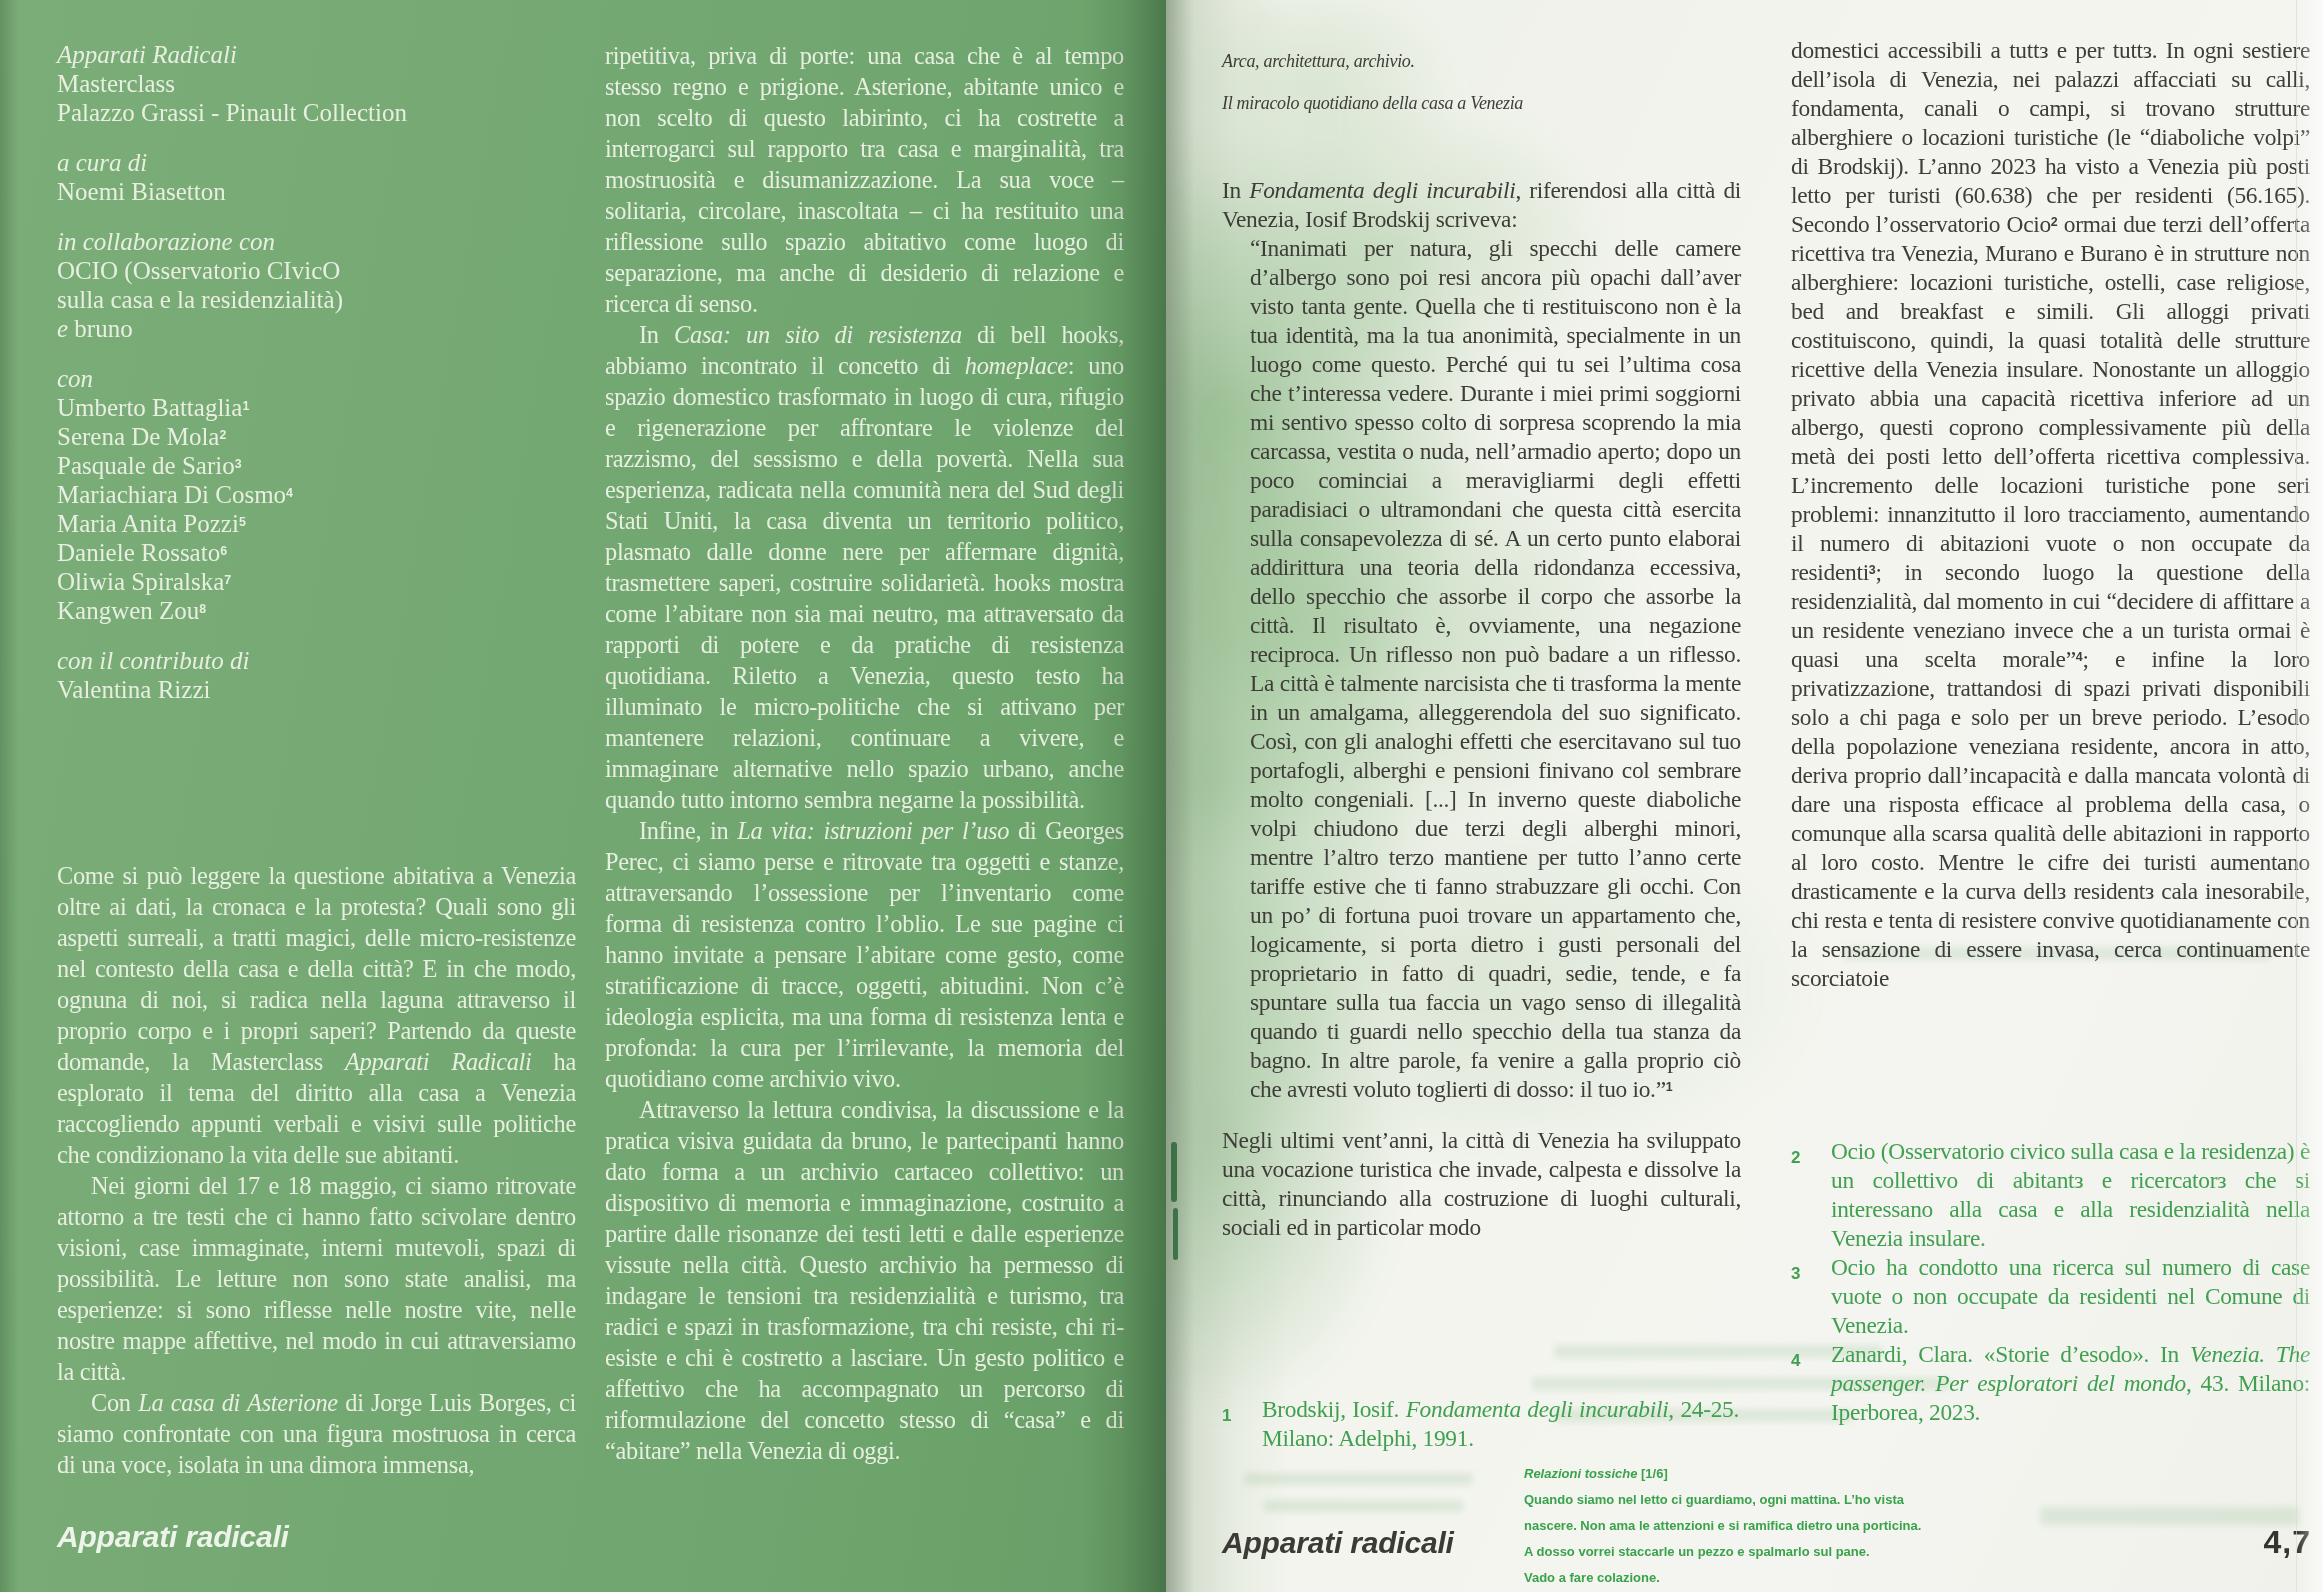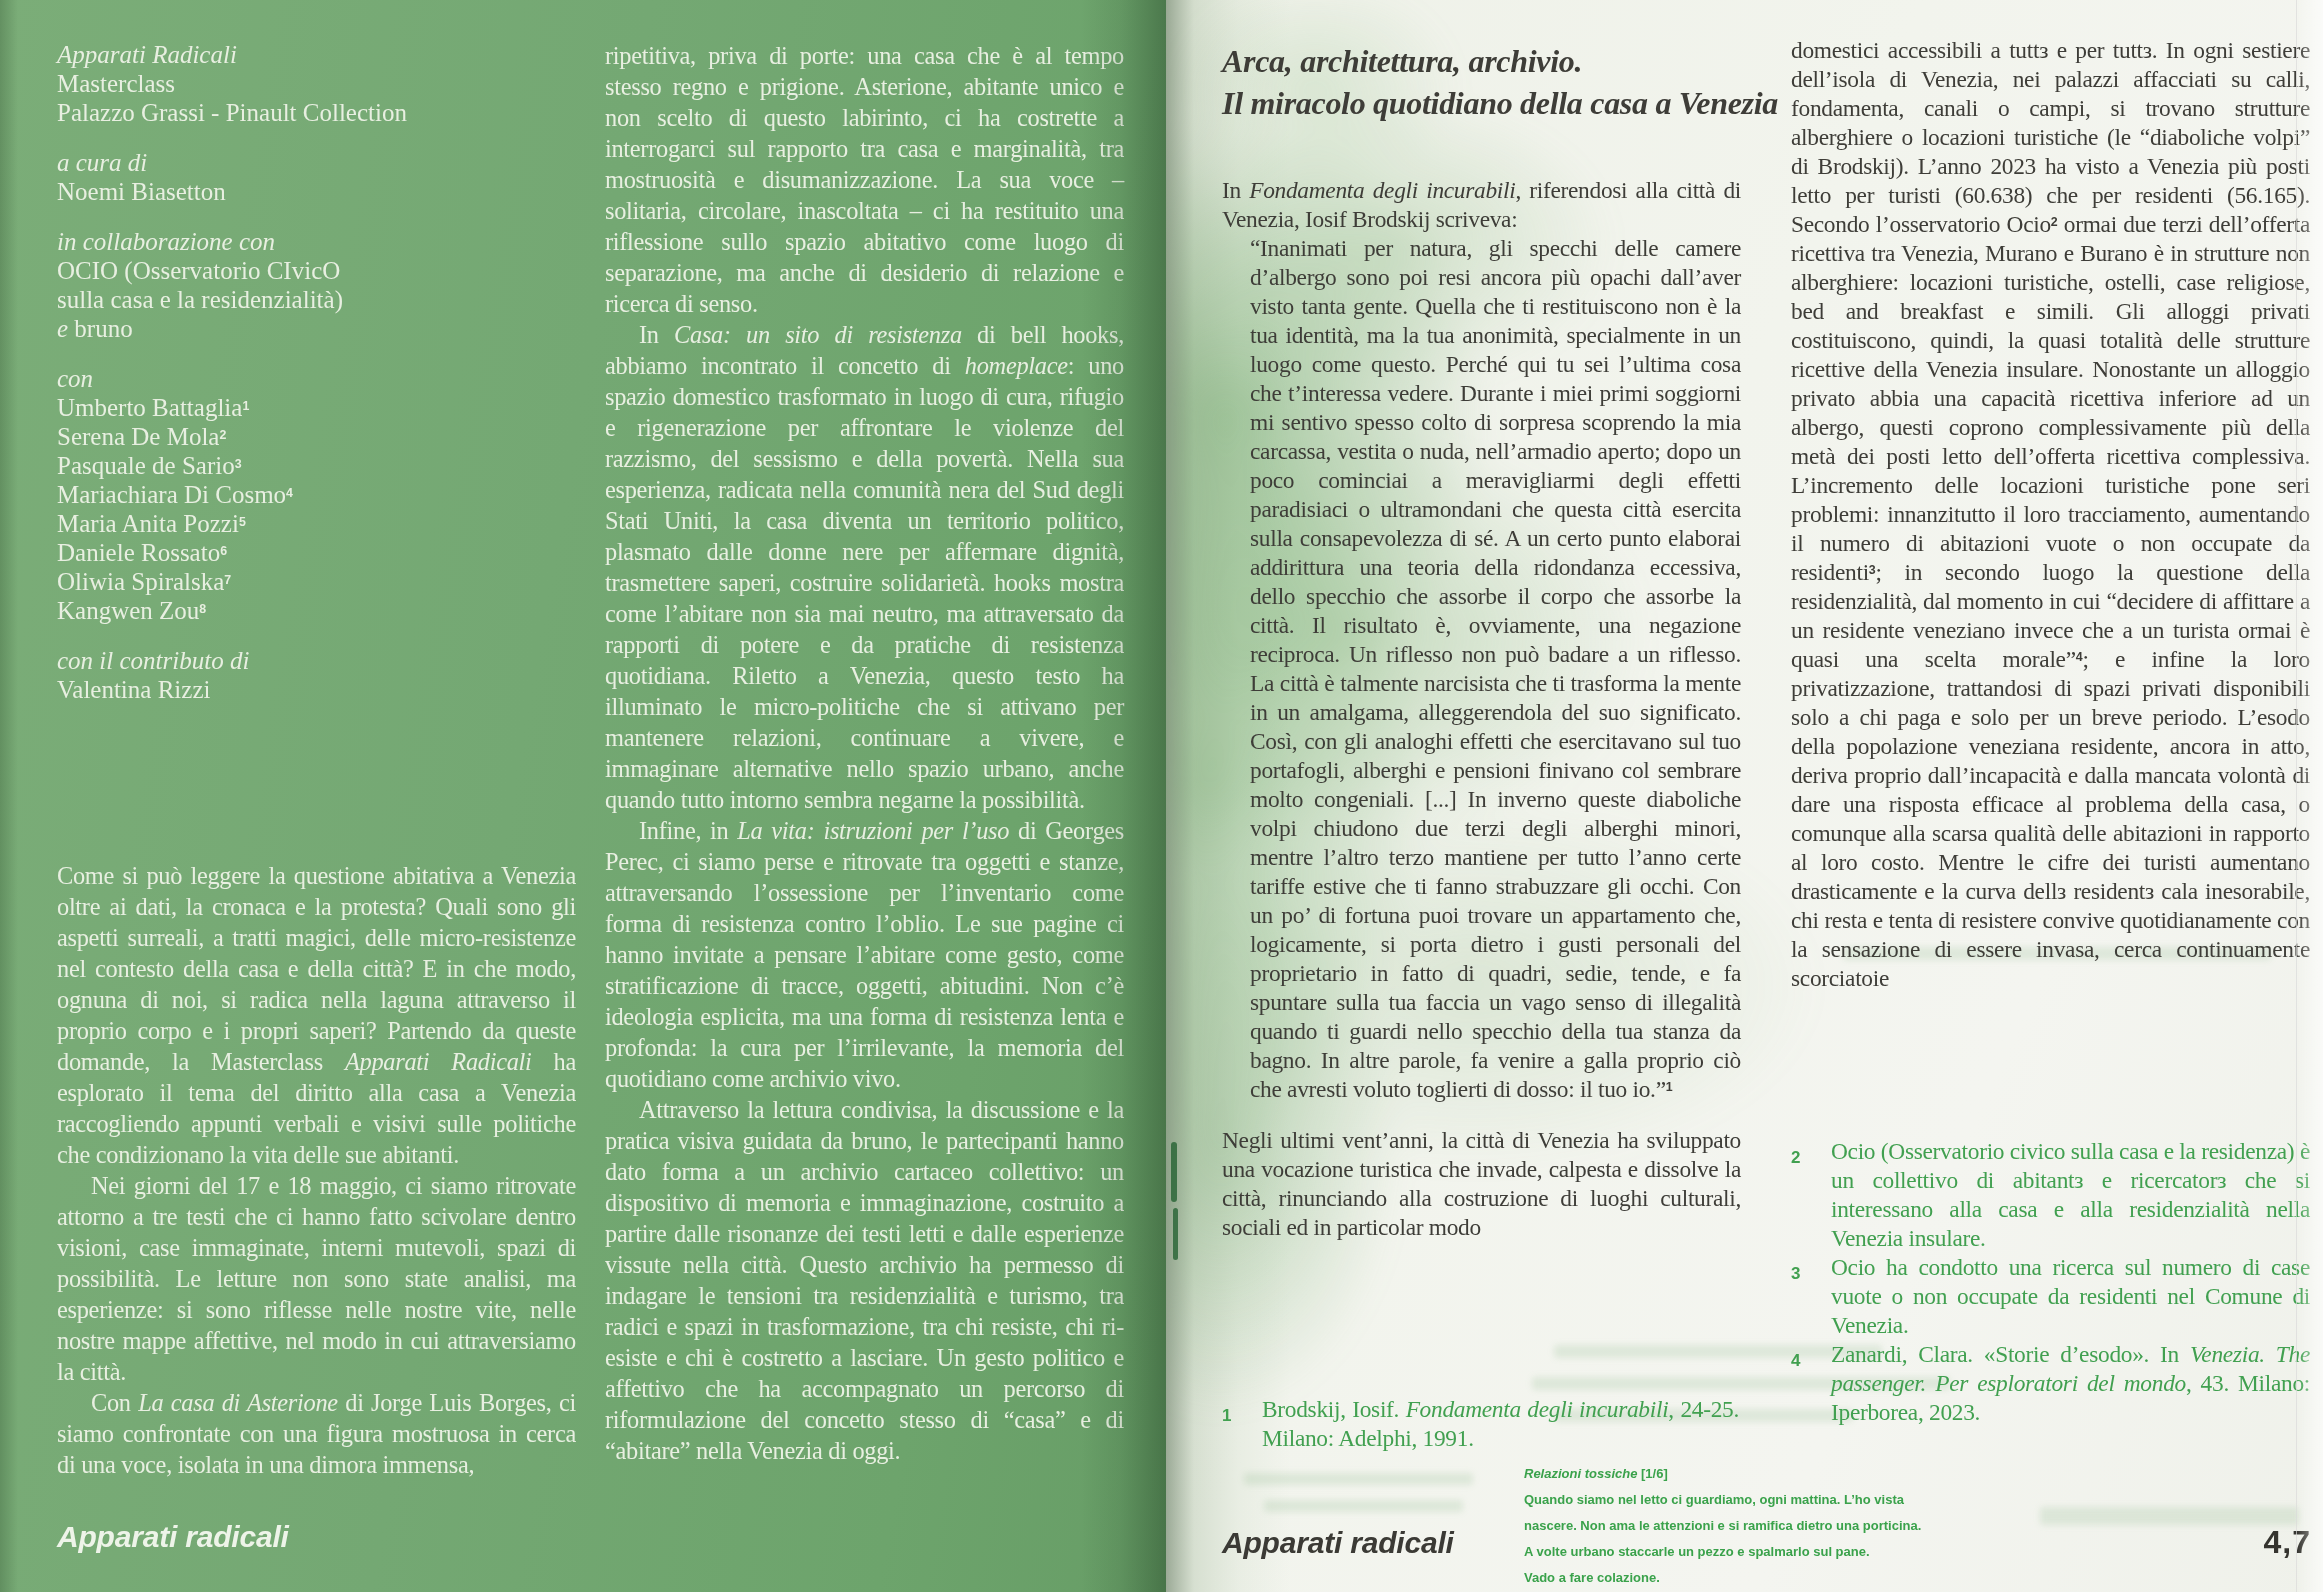--- a/index.html
+++ b/index.html
@@ -65,21 +65,21 @@
   .lcol{width:519px;font-size:24.4px;line-height:31px;letter-spacing:-0.3px;color:#e8efe1;}
   .credits{position:absolute;left:57px;top:40px;width:519px;font-size:25px;line-height:29px;color:#e8efe1;text-align:left;}
   .credits .grp{margin-bottom:21px;}
   .c1paras{left:57px;top:860px;}
   .c2paras{left:605px;top:40px;}
 
   
   .rcol{width:519px;font-size:23.4px;line-height:29px;letter-spacing:-0.3px;color:#3e3d38;}
   .c3{left:56px;top:40px;}
   .c4{left:625px;top:36px;}
-  .art-title{font-style:italic;font-size:32px;line-height:42px;margin-bottom:52px;text-align:left;font-weight:bold;}
+  .art-title{font-style:italic;font-size:18px;line-height:42px;margin-bottom:52px;text-align:left;}
   .art-title .line{white-space:nowrap;}
 
   
   .notes{position:absolute;text-align:justify;font-size:23.4px;line-height:29px;letter-spacing:-0.3px;color:#41a050;}
   .fn{display:flex;align-items:flex-start;}
   .fn .n{flex:0 0 40px;font-family:"Liberation Sans","DejaVu Sans",sans-serif;font-weight:700;font-size:17px;padding-top:6px;}
   .fn .tx{flex:1;text-align:justify;}
 
   
   .caption{
@@ -207,21 +207,21 @@
       <div class="fn">
         <span class="n">4</span>
         <div class="tx"><span>Zanardi, Clara. «Storie d’esodo». In </span><span class="it">Venezia. The passenger. Per esploratori del mondo</span><span>, 43. Milano: Iperborea, 2023.</span></div>
       </div>
     </div>
 
   <div class="caption">
       <div class="line"><span class="it">Relazioni tossiche</span><span> [1/6]</span></div>
       <div class="line"><span>Quando siamo nel letto ci guardiamo, ogni mattina. L’ho vista</span></div>
       <div class="line"><span>nascere. Non ama le attenzioni e si ramifica dietro una porticina.</span></div>
-      <div class="line"><span>A volte urbano staccarle un pezzo e spalmarlo sul pane.</span></div>
+      <div class="line"><span>A dosso vorrei staccarle un pezzo e spalmarlo sul pane.</span></div>
       <div class="line"><span>Vado a fare colazione.</span></div>
     </div>
 
   <div class="footer footer-right">Apparati radicali</div>
   <div class="footer page-num">4,7</div>
 
   <div class="page-edge"></div>
 </div>
 
 

